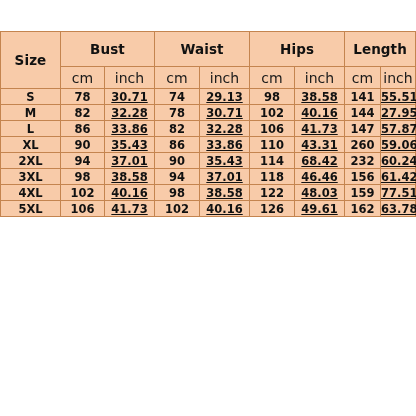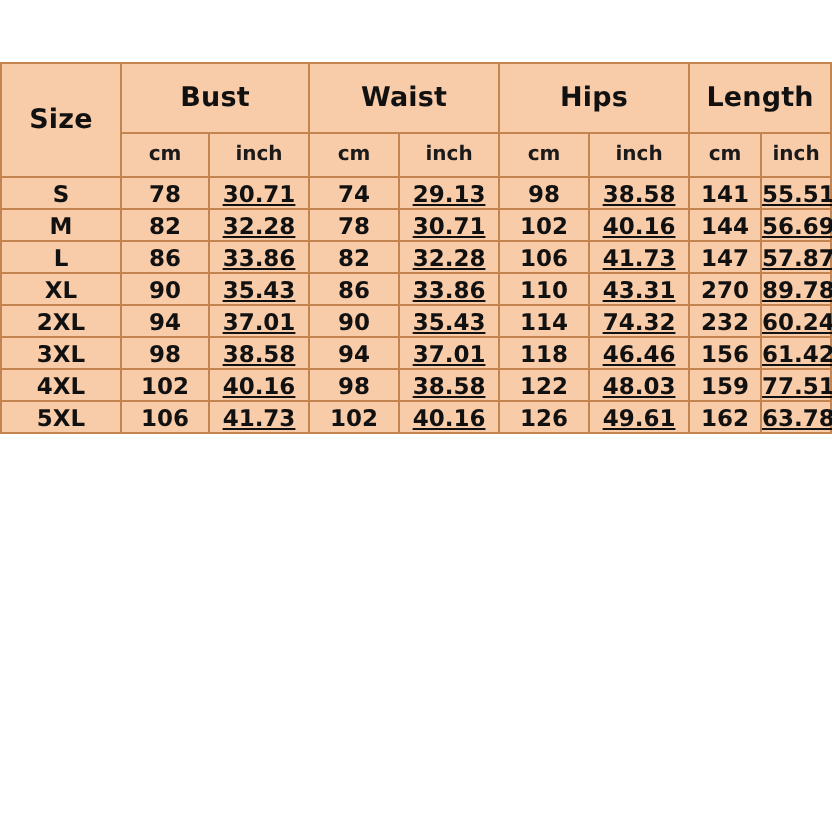--- a/index.html
+++ b/index.html
@@ -46,22 +46,22 @@
     font-size: 13.5px;
     letter-spacing: 0.1px;
   }
   th.size-head {
     font-size: 13.5px;
   }
 
   
   tr.hdr-unit th {
     height: 21px;
-    font-size: 10px;
-    font-weight: bold;
+    font-size: 14px;
+    font-weight: normal;
     color: #1a1a1a;
   }
 
   
   tr.data-row td {
     height: 15px;
     font-size: 11.5px;
   }
   td.size-cell {
     font-size: 12.5px;
@@ -139,52 +139,52 @@
       </tr>
       <tr class="data-row">
         <td class="size-cell">M</td>
         <td class="cm-cell">82</td>
         <td class="inch-cell">32.28</td>
         <td class="cm-cell">78</td>
         <td class="inch-cell">30.71</td>
         <td class="cm-cell">102</td>
         <td class="inch-cell">40.16</td>
         <td class="cm-cell">144</td>
-        <td class="inch-cell">56.69</td>
+        <td class="inch-cell">27.95</td>
       </tr>
       <tr class="data-row">
         <td class="size-cell">L</td>
         <td class="cm-cell">86</td>
         <td class="inch-cell">33.86</td>
         <td class="cm-cell">82</td>
         <td class="inch-cell">32.28</td>
         <td class="cm-cell">106</td>
         <td class="inch-cell">41.73</td>
         <td class="cm-cell">147</td>
         <td class="inch-cell">57.87</td>
       </tr>
       <tr class="data-row">
         <td class="size-cell">XL</td>
         <td class="cm-cell">90</td>
         <td class="inch-cell">35.43</td>
         <td class="cm-cell">86</td>
         <td class="inch-cell">33.86</td>
         <td class="cm-cell">110</td>
         <td class="inch-cell">43.31</td>
-        <td class="cm-cell">270</td>
-        <td class="inch-cell">89.78</td>
+        <td class="cm-cell">260</td>
+        <td class="inch-cell">59.06</td>
       </tr>
       <tr class="data-row">
         <td class="size-cell">2XL</td>
         <td class="cm-cell">94</td>
         <td class="inch-cell">37.01</td>
         <td class="cm-cell">90</td>
         <td class="inch-cell">35.43</td>
         <td class="cm-cell">114</td>
-        <td class="inch-cell">74.32</td>
+        <td class="inch-cell">68.42</td>
         <td class="cm-cell">232</td>
         <td class="inch-cell">60.24</td>
       </tr>
       <tr class="data-row">
         <td class="size-cell">3XL</td>
         <td class="cm-cell">98</td>
         <td class="inch-cell">38.58</td>
         <td class="cm-cell">94</td>
         <td class="inch-cell">37.01</td>
         <td class="cm-cell">118</td>

